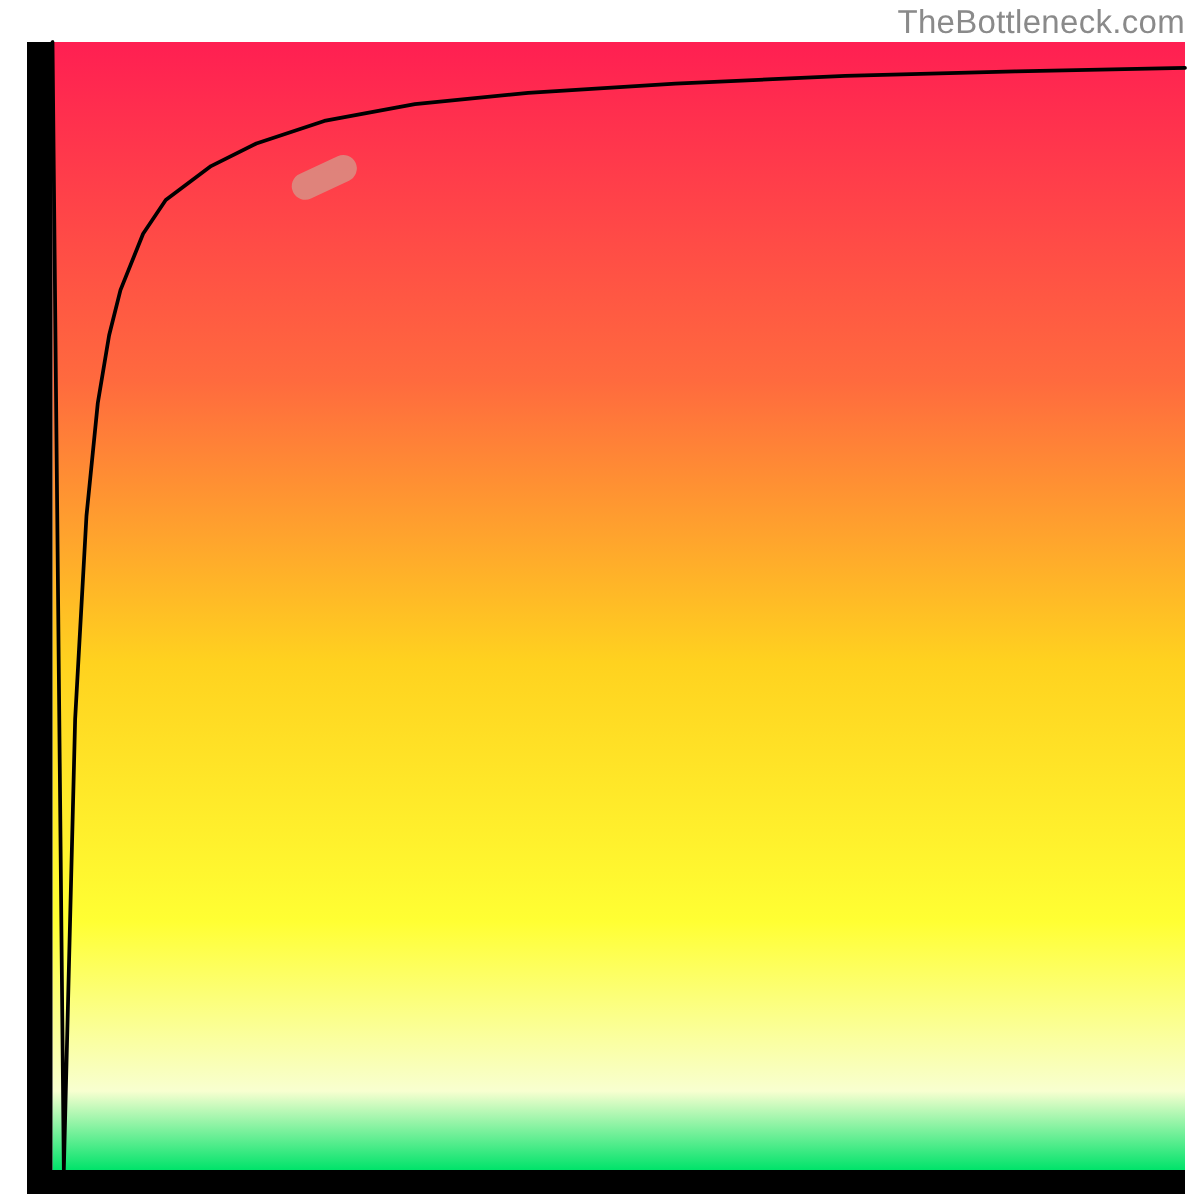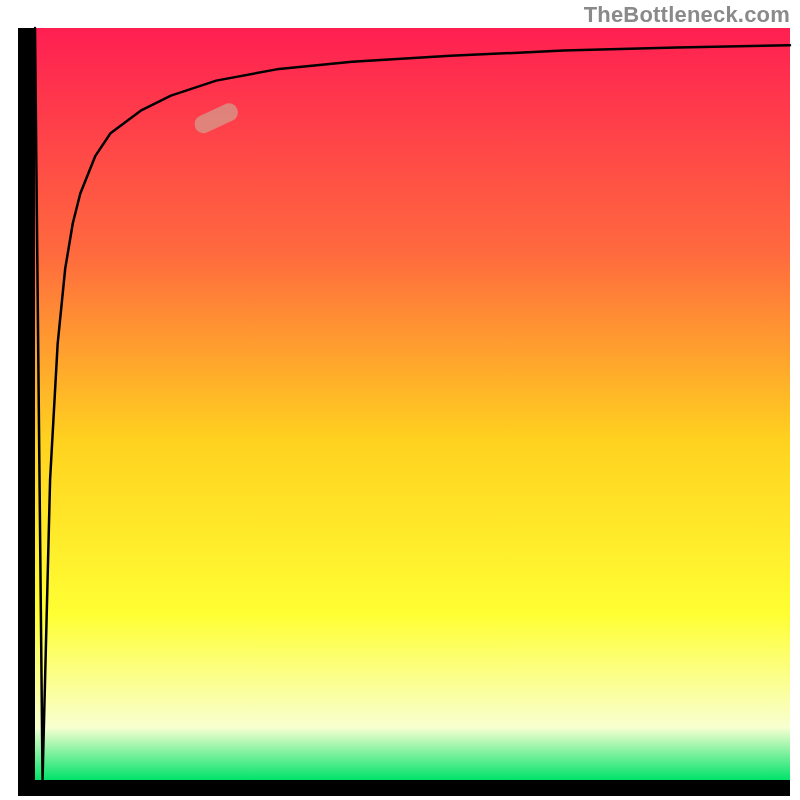--- a/index.html
+++ b/index.html
@@ -15,21 +15,21 @@
     width: 800px;
     height: 800px;
   }
   .attribution {
     position: absolute;
     top: 2px;
     right: 10px;
     font-size: 22px;
     color: #8a8a8a;
     letter-spacing: 0.2px;
-    font-weight: 700;
+    font-weight: 400;
   }
   .plot-svg {
     position: absolute;
     left: 0;
     top: 0;
     width: 800px;
     height: 800px;
     display: block;
   }
 </style>

